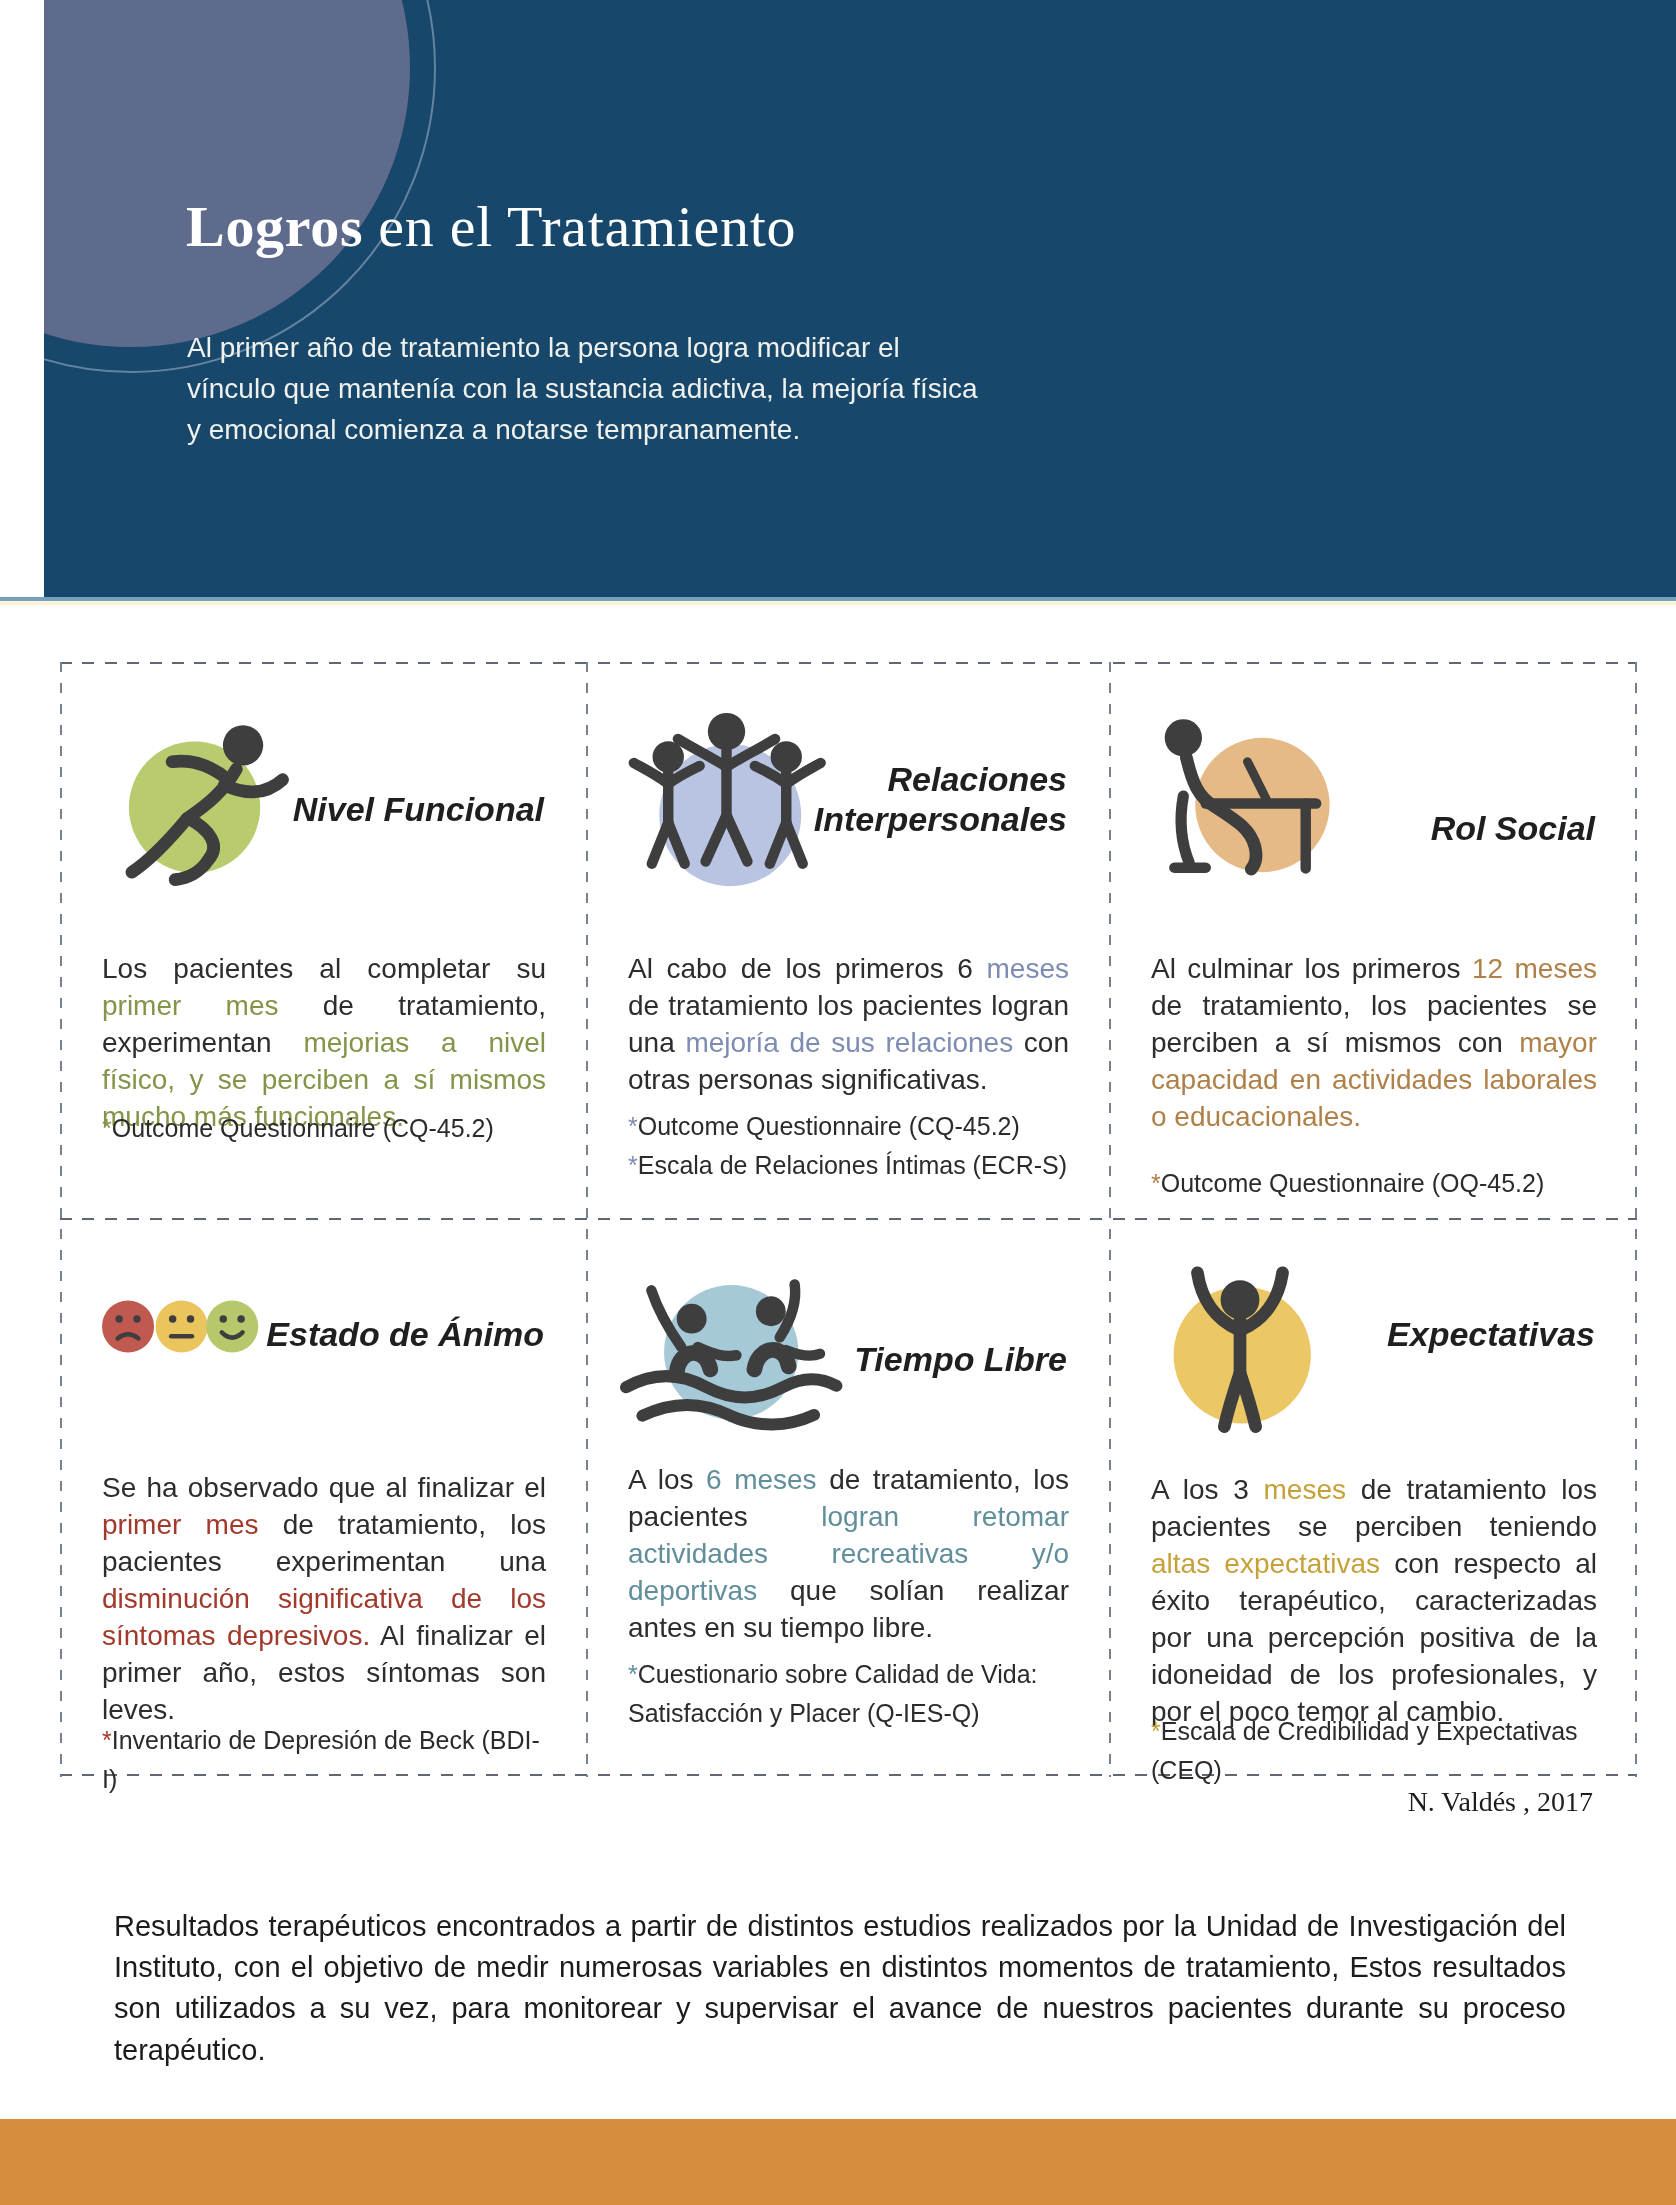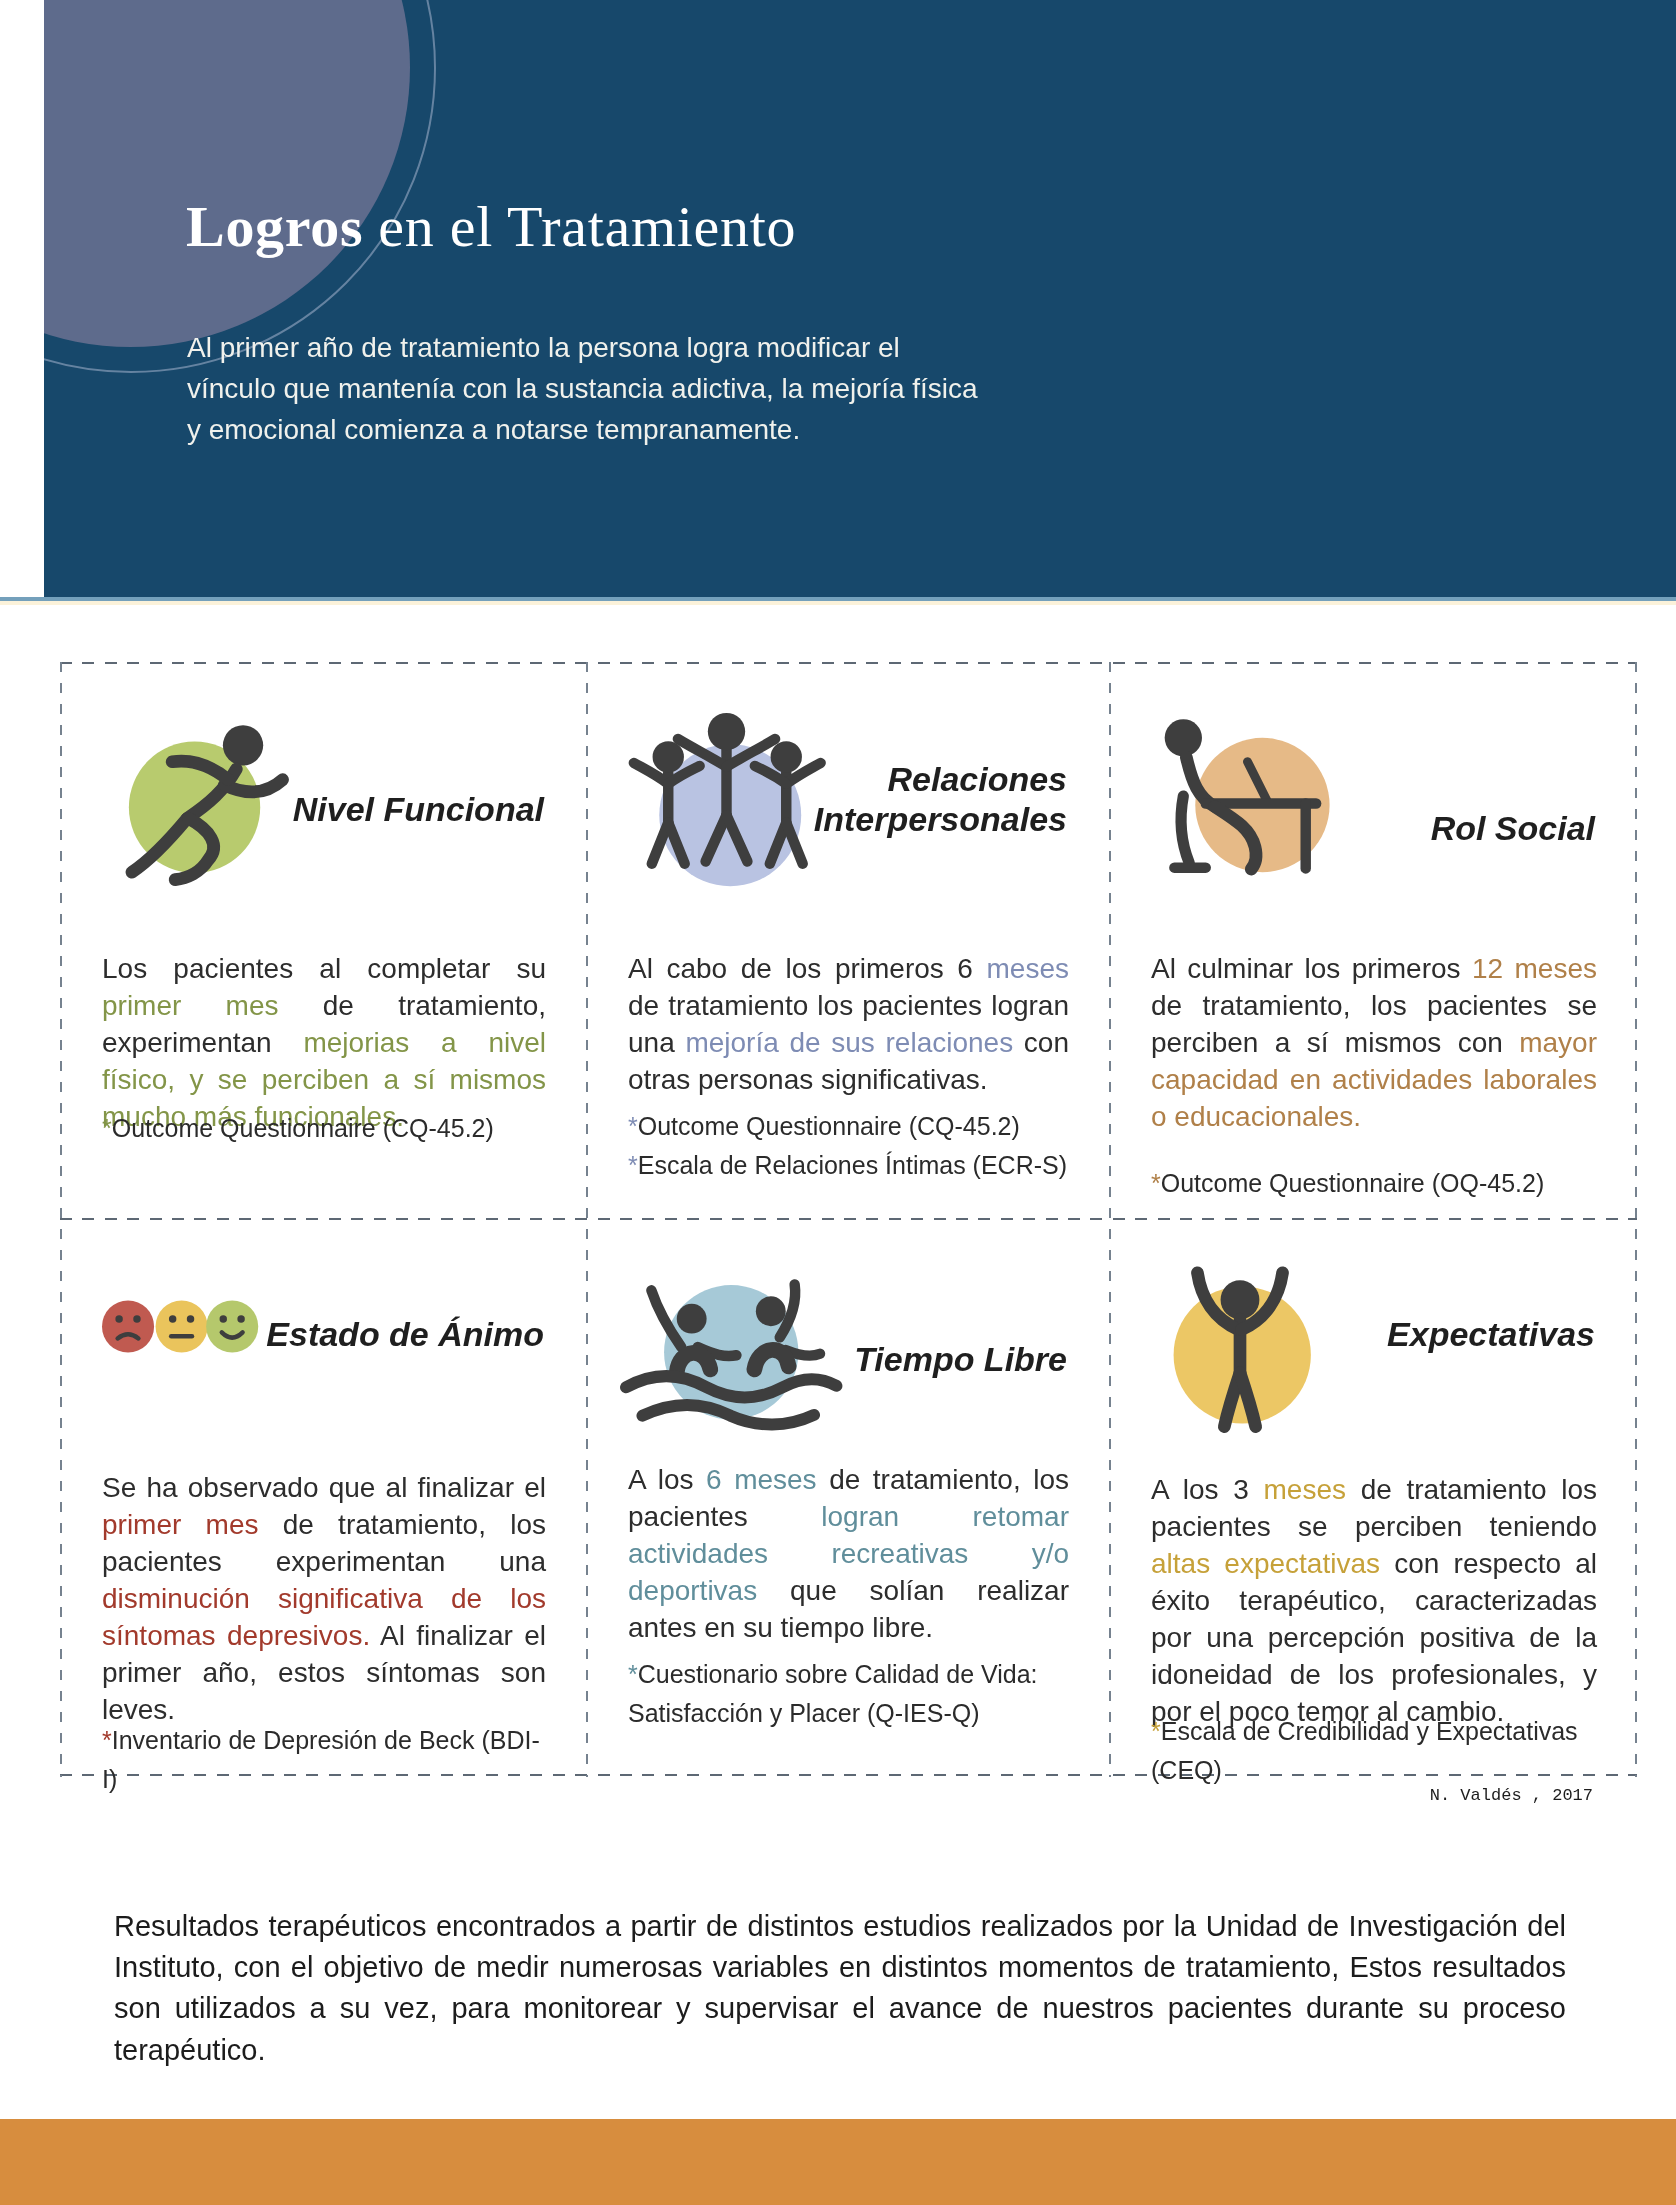--- a/index.html
+++ b/index.html
@@ -61,22 +61,22 @@
   .c6 .card-foot{top:494px;}
 
   .icon-runner-icon{left:30px;top:52px;}
   .icon-group-icon{left:21px;top:41px;}
   .icon-desk-icon{left:28px;top:46px;}
   .icon-faces-icon{left:40px;top:78px;}
   .icon-swim-icon{left:22.4px;top:41px;}
   .icon-cheer-icon{left:25.4px;top:34px;}
 
   
-  #attribution{position:absolute;right:84px;top:1786px;font-family:Liberation Mono, monospace;
-    font-size:17px;color:#1d1d1d;}
+  #attribution{position:absolute;right:84px;top:1786px;font-family:Liberation Serif, serif;
+    font-size:28px;color:#1d1d1d;}
   #footer-text{position:absolute;left:114px;top:1906px;width:1452px;text-align:justify;
     font-size:29px;line-height:1.42;color:#1c1c1c;}
   #bottom-bar{position:absolute;left:0;top:2119px;width:1677px;height:86px;background:#d78d3e;}
 </style>
 </head>
 <body>
 
 <div id="header">
   <div class="ring"></div>
   <div class="circle"></div>

